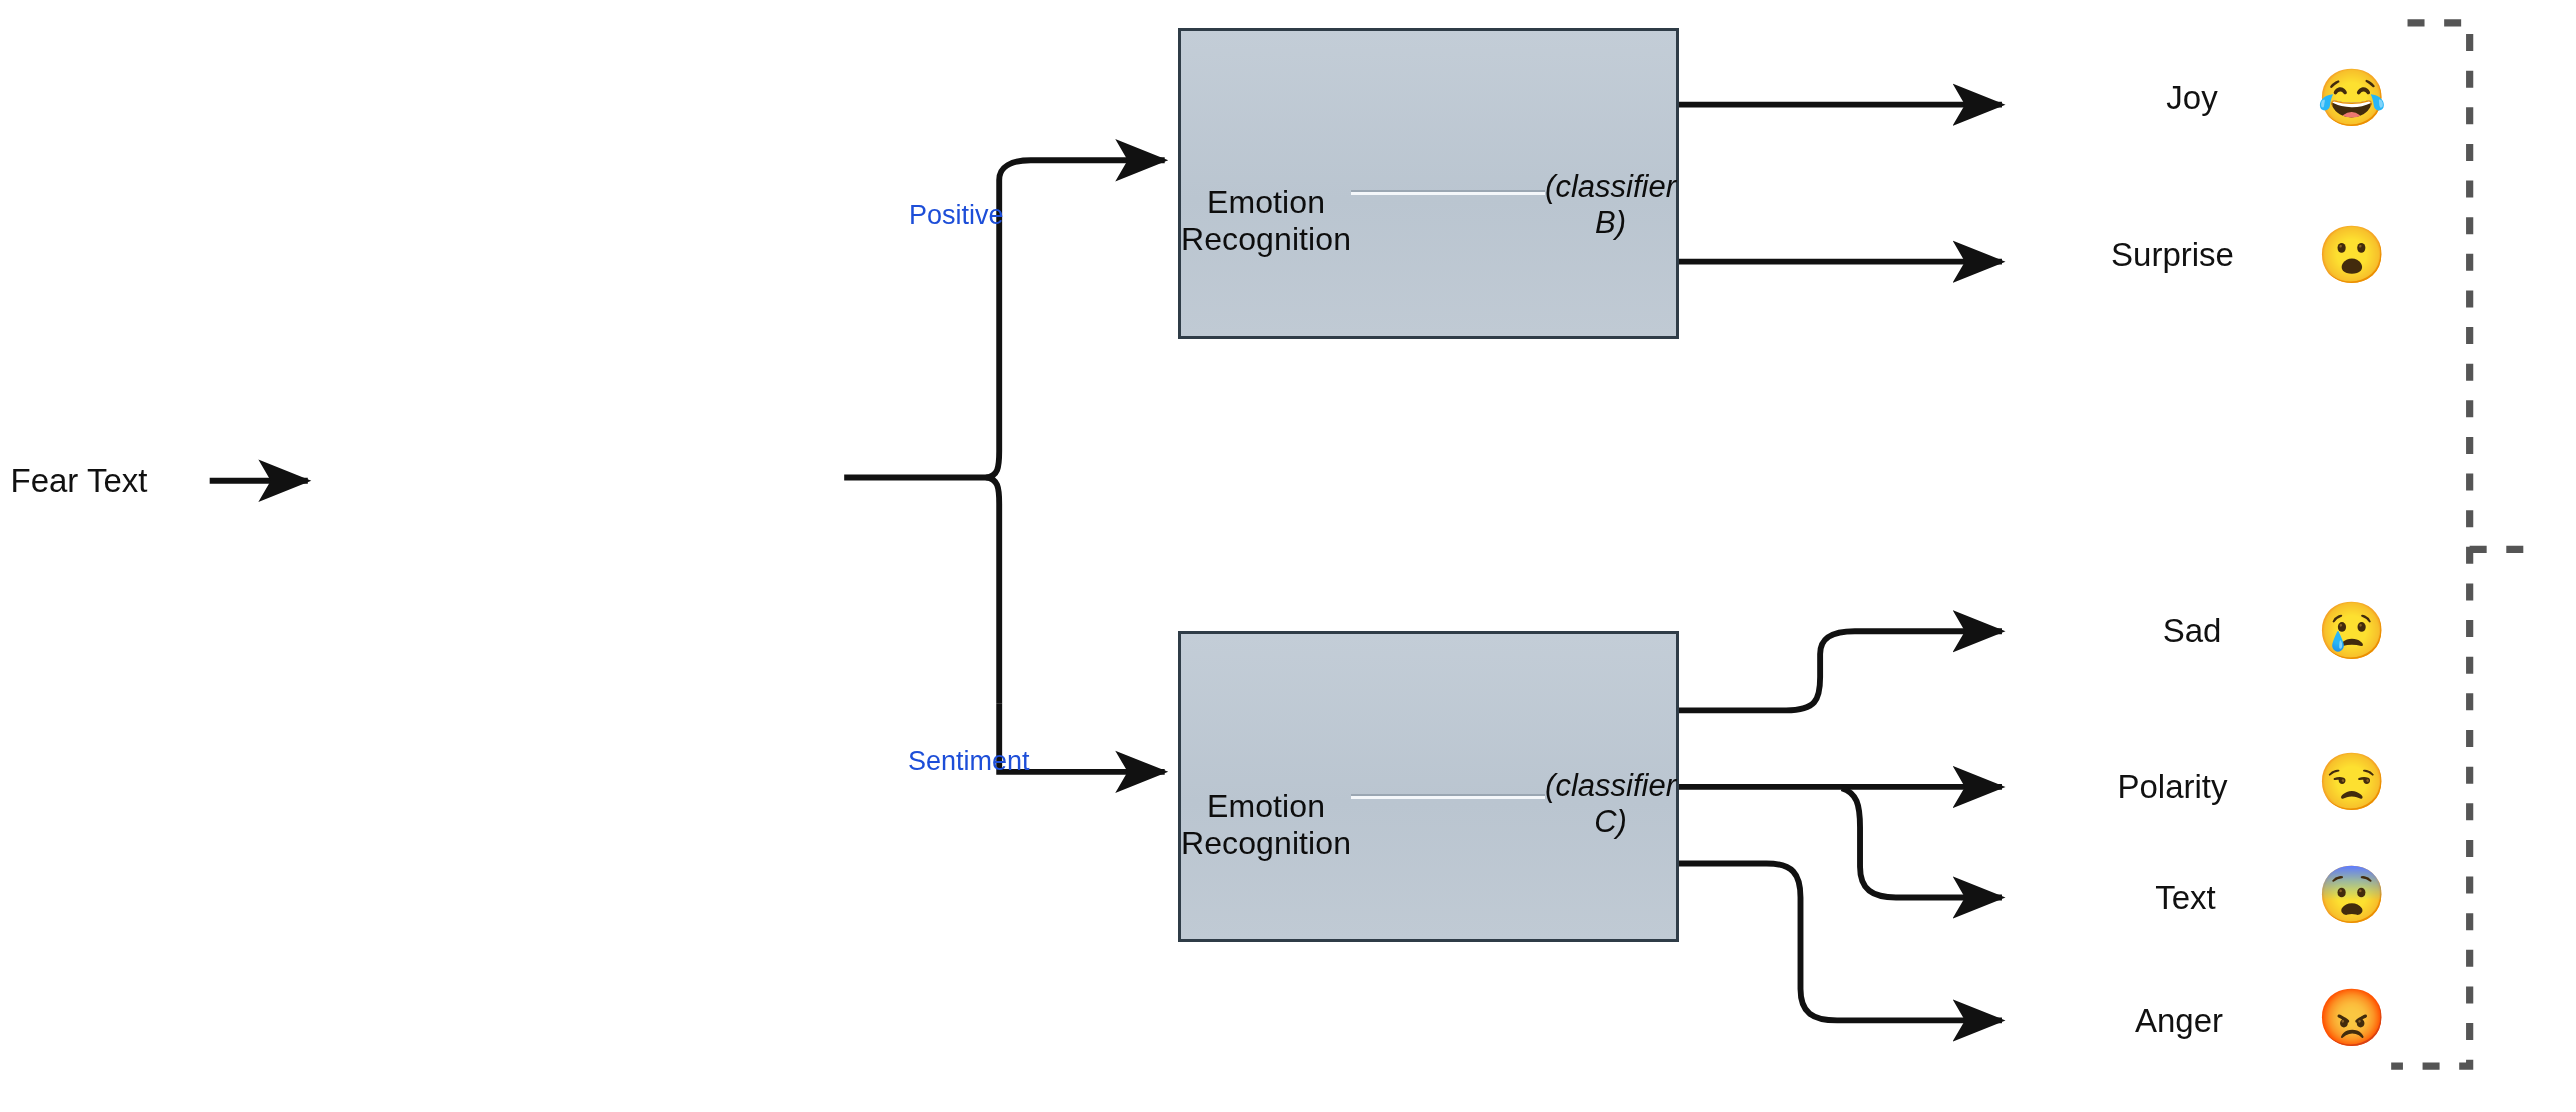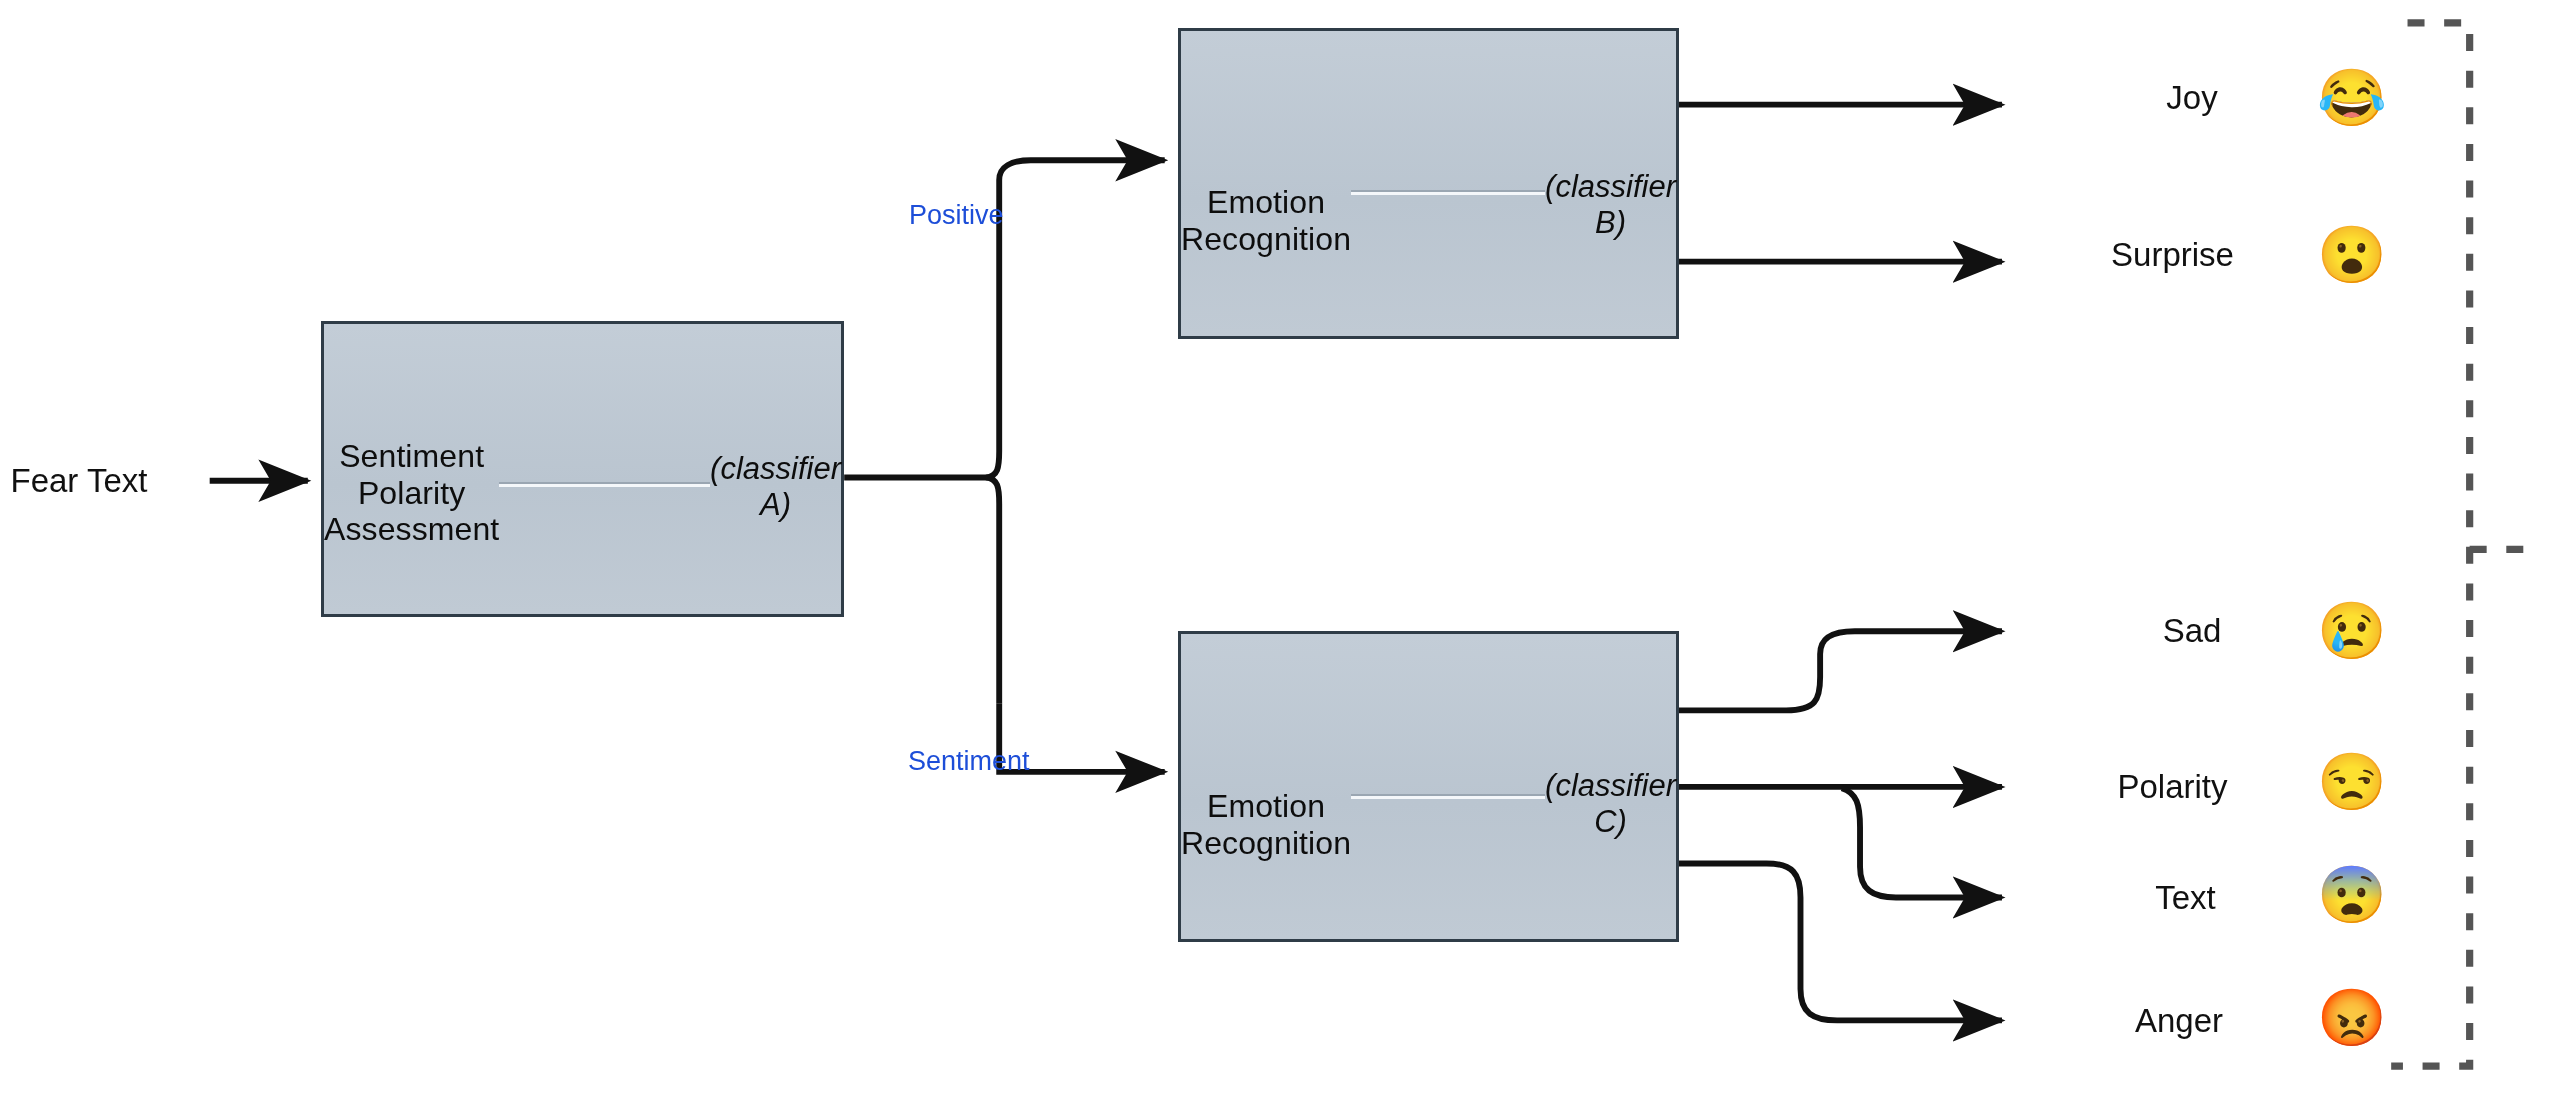--- a/index.html
+++ b/index.html
@@ -148,25 +148,20 @@
     <path d="M2815,1205 C2838,1212 2843,1230 2843,1265 L2843,1325 C2843,1360 2862,1372 2898,1372 L3060,1372" stroke="#111111" stroke-width="9" fill="none" marker-end="url(#arrow)"></path>
 
     <path d="M2565,1320 L2700,1320 C2740,1320 2752,1336 2752,1372 L2752,1512 C2752,1548 2770,1560 2808,1560 L3060,1560" stroke="#111111" stroke-width="9" fill="none" marker-end="url(#arrow)"></path>
 
     <path d="M3680,35 L3775,35 L3775,1630 L3655,1630" stroke="#555555" stroke-width="11" fill="none" stroke-dasharray="26 30" stroke-linecap="butt"></path>
     <path d="M3775,840 L3880,840" stroke="#555555" stroke-width="11" fill="none" stroke-dasharray="26 30" stroke-linecap="butt"></path>
   </svg>
 
   <div class="src-label" style="left:10.5px; top:481px;">Fear Text</div>
 
-  <div class="node" id="node-a">
-    <div class="title"><span>Sentiment Polarity</span><br><span>Assessment</span></div>
-    <div class="divider"></div>
-    <div class="subtitle">(classifier A)</div>
-  </div>
 
   <div class="node" id="node-b">
     <div class="title">Emotion Recognition</div>
     <div class="divider"></div>
     <div class="subtitle">(classifier B)</div>
   </div>
 
   <div class="node" id="node-c">
     <div class="title">Emotion Recognition</div>
     <div class="divider"></div>

